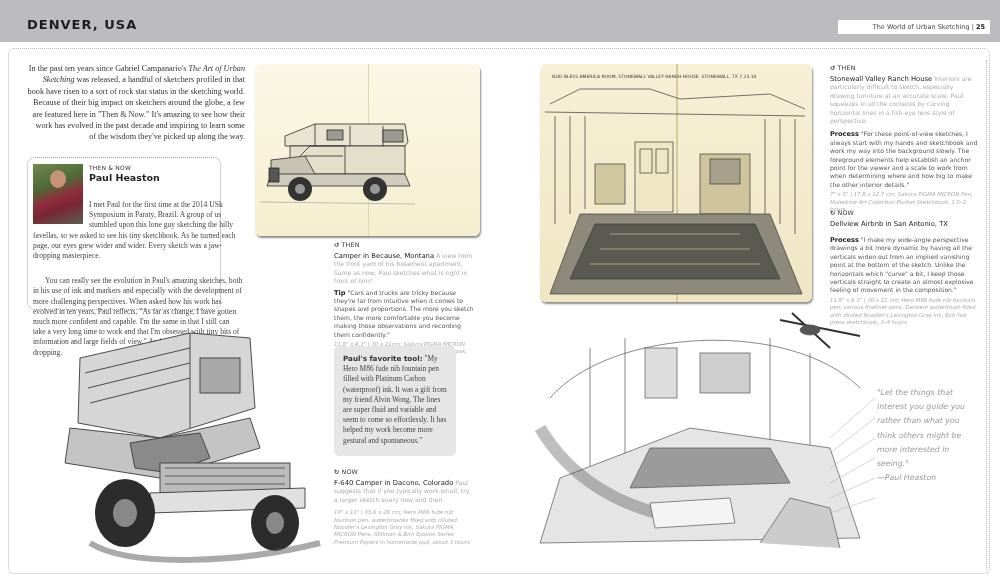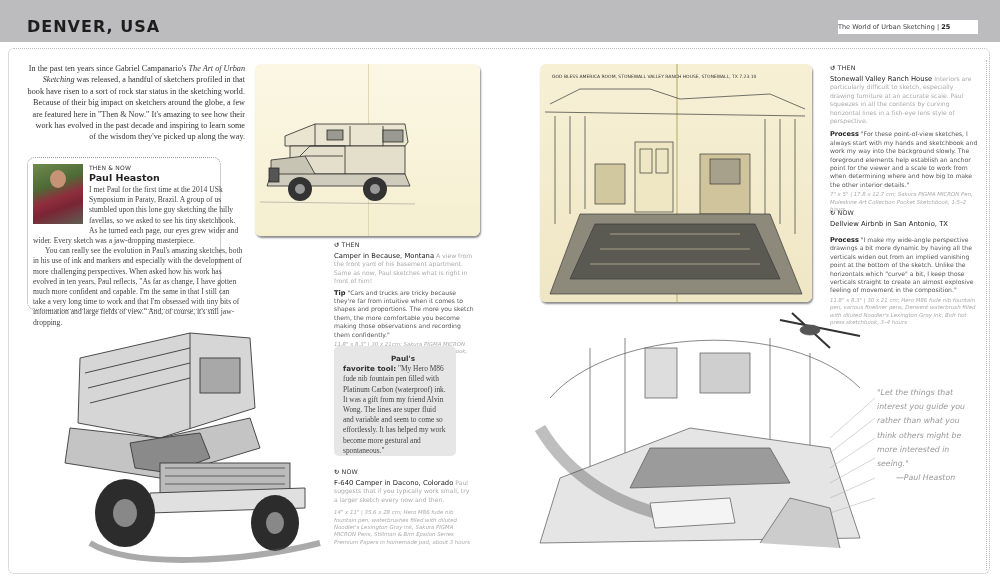--- a/index.html
+++ b/index.html
@@ -1,36 +1,36 @@
 <!DOCTYPE html>
 <html><head>
 <meta charset="utf-8">
 <style>
   * { box-sizing: border-box; margin: 0; padding: 0; }
   html, body { width: 1000px; height: 587px; overflow: hidden; background: #ffffff; }
   body { position: relative; font-family: "Liberation Serif", serif; color: #333; }
 
   .header-band { position: absolute; left: 0; top: 0; width: 1000px; height: 42px; background: #bcbcbe; }
-  .page-title { position: absolute; left: 27px; top: 17px; font-family: "DejaVu Sans", sans-serif; font-weight: bold; font-size: 16px; letter-spacing: 1px; color: #1d1d1d; }
-  .running-head { position: absolute; left: 838px; top: 20px; width: 140px; height: 14px; background: #fff; font-family: "DejaVu Sans", sans-serif; font-size: 6.5px; color: #444; padding-right: 5px; line-height: 14px; }
+  .page-title { position: absolute; left: 27px; top: 17px; font-family: "DejaVu Sans", sans-serif; font-weight: bold; font-size: 13px; letter-spacing: 1px; color: #1d1d1d; }
+  .running-head { position: absolute; left: 838px; top: 20px; width: 152px; height: 14px; background: #fff; font-family: "DejaVu Sans", sans-serif; font-size: 6.5px; color: #444; text-align: right; padding-right: 5px; line-height: 14px; }
   .running-head b { font-weight: bold; color: #222; }
 
   .frame { position: absolute; left: 8px; top: 48px; width: 982px; height: 526px; border: 1.5px dotted #b8b8b8; border-radius: 6px; }
 
   .intro { position: absolute; left: 27px; top: 63px; width: 218px; font-size: 8.2px; line-height: 11.4px; color: #333; text-align: right; }
   .intro i { font-style: italic; }
 
   .profile-box { position: absolute; left: 27px; top: 157px; width: 194px; height: 153px; border: 1.2px dotted #9c9c9c; border-radius: 8px; padding: 6px 7px; }
   .avatar { position: absolute; left: 5px; top: 6px; width: 50px; height: 60px; background: linear-gradient(160deg, #6f8a4c 0%, #4e6a36 35%, #8f2e3d 55%, #7a2533 70%, #5f5f55 100%); }
   .avatar .head { position: absolute; left: 17px; top: 6px; width: 16px; height: 18px; border-radius: 50%; background: #c79376; }
   .then-now-label { position: absolute; left: 61px; top: 6px; font-family: "DejaVu Sans", sans-serif; font-size: 6px; color: #333; letter-spacing: 0.2px; }
   .profile-name { position: absolute; left: 61px; top: 14px; font-family: "DejaVu Sans", sans-serif; font-weight: bold; font-size: 9.5px; color: #222; }
   .profile-text { position: absolute; left: 5px; top: 27px; width: 210px; font-size: 7.6px; line-height: 10.2px; color: #444; }
   .profile-text .float-gap { float: left; width: 56px; height: 42px; }
-  .profile-text p { text-indent: 0; }
+  .profile-text p { text-indent: 0; margin-top: 15px; }
   .profile-text p + p { text-indent: 12px; }
 
   .sketch { position: absolute; border-radius: 6px; box-shadow: 1px 2px 2px rgba(0,0,0,0.45); }
   .sketch-camper-then { left: 255px; top: 64px; width: 225px; height: 172px; background: linear-gradient(180deg, #fbf7e4 0%, #f5efd0 100%); }
   .sketch-camper-then .fold { position: absolute; left: 113px; top: 0; width: 1px; height: 100%; background: #e0d7b4; }
   .sketch-ranch-then { left: 540px; top: 64px; width: 272px; height: 238px; background: linear-gradient(180deg, #f7f0d5 0%, #efe6c4 100%); }
   .sketch-ranch-then .fold { position: absolute; left: 136px; top: 0; width: 2px; height: 100%; background: #d6c99a; }
 
   .truck { position: absolute; }
   .drawing-placeholder { position: absolute; }
@@ -43,24 +43,24 @@
   .cap-block { font-size: 6.1px; line-height: 8.4px; color: #555; margin-top: 3px; }
   .cap-block b { color: #222; font-weight: bold; font-size: 6.6px; margin-top: 15px; }
   .cap-meta { font-size: 5.4px; color: #aaa; font-style: italic; line-height: 7.4px; margin-top: 2px; }
 
   .cap-then-1 { left: 334px; top: 241px; width: 140px; }
   .cap-now-1 { left: 334px; top: 468px; width: 140px; }
   .cap-then-2 { left: 830px; top: 64px; width: 148px; }
   .cap-now-2 { left: 830px; top: 209px; width: 148px; }
 
   .tool-box { position: absolute; left: 334px; top: 346px; width: 122px; height: 110px; background: #e6e6e6; border-radius: 5px; padding: 8px 9px; font-size: 7.4px; line-height: 10.2px; color: #444; }
-  .tool-box b { font-family: "DejaVu Sans", sans-serif; font-weight: bold; font-size: 7.2px; color: #333; margin-left: 48px; }
+  .tool-box b { font-family: "DejaVu Sans", sans-serif; font-weight: bold; font-size: 7.2px; color: #333; }
 
   .quote { position: absolute; left: 877px; top: 386px; width: 100px; font-family: "DejaVu Sans", sans-serif; font-style: italic; font-size: 7.8px; line-height: 14.2px; color: #999; }
-  .quote-attr { display: block; margin-left: 19px; }
+  .quote-attr { display: block; }
 
   .dotted-gutter { position: absolute; left: 986px; top: 60px; width: 0; height: 510px; border-left: 1.4px dotted #bbb; }
 </style>
 </head>
 <body>
 
 <div class="header-band"></div>
 <div class="page-title">DENVER, USA</div>
 <div class="running-head"><span>The World of Urban Sketching</span> <span>|</span> <b>25</b></div>
 

